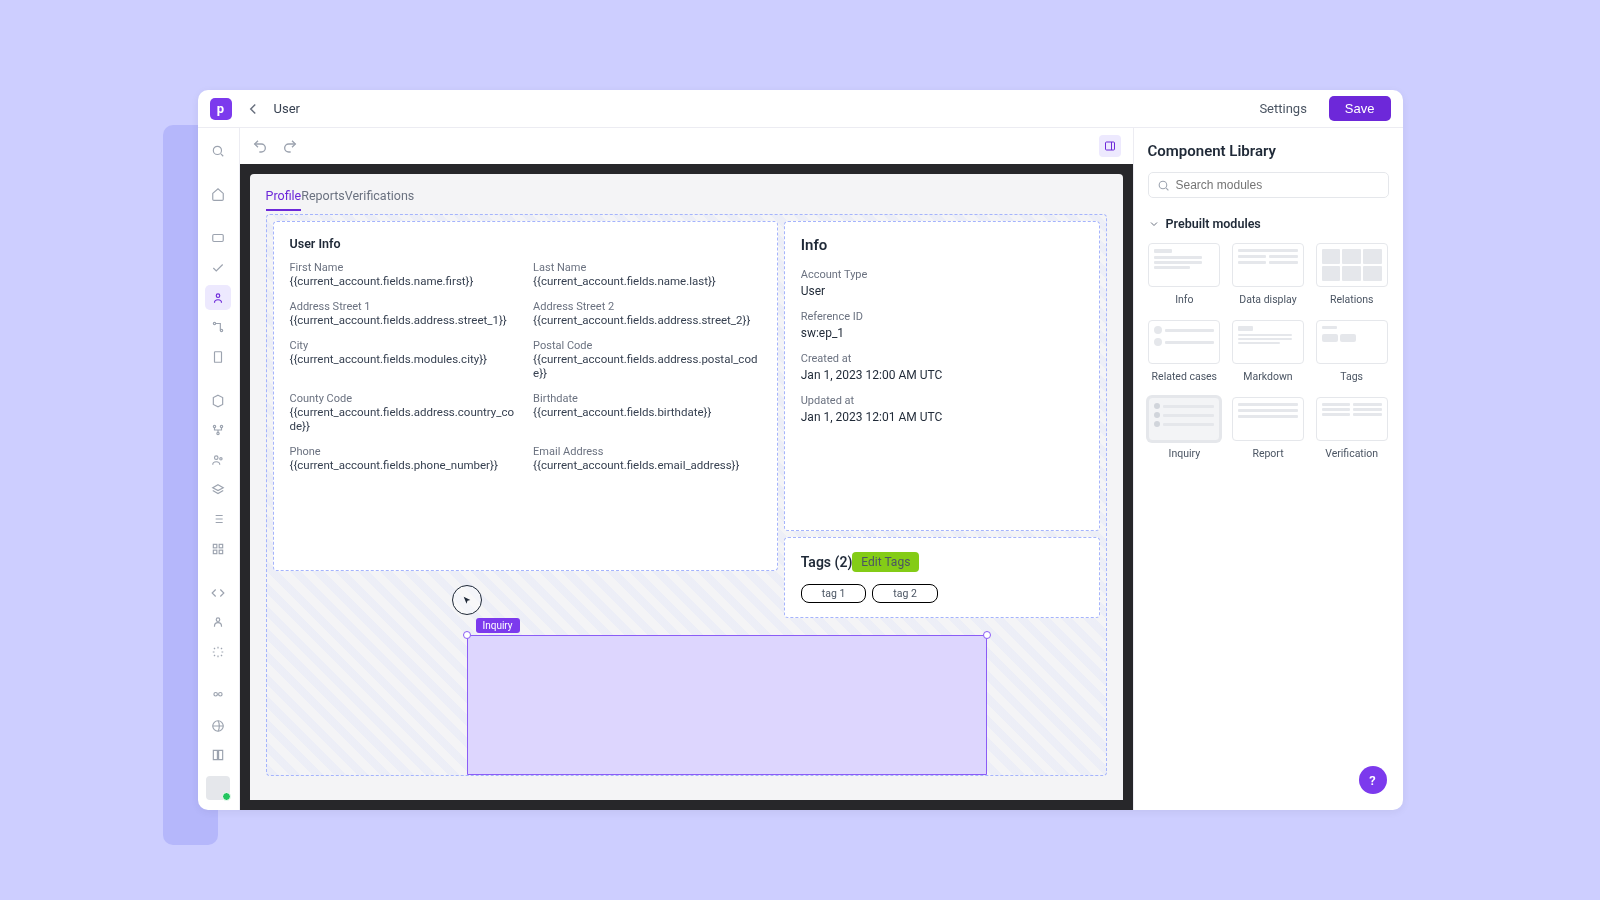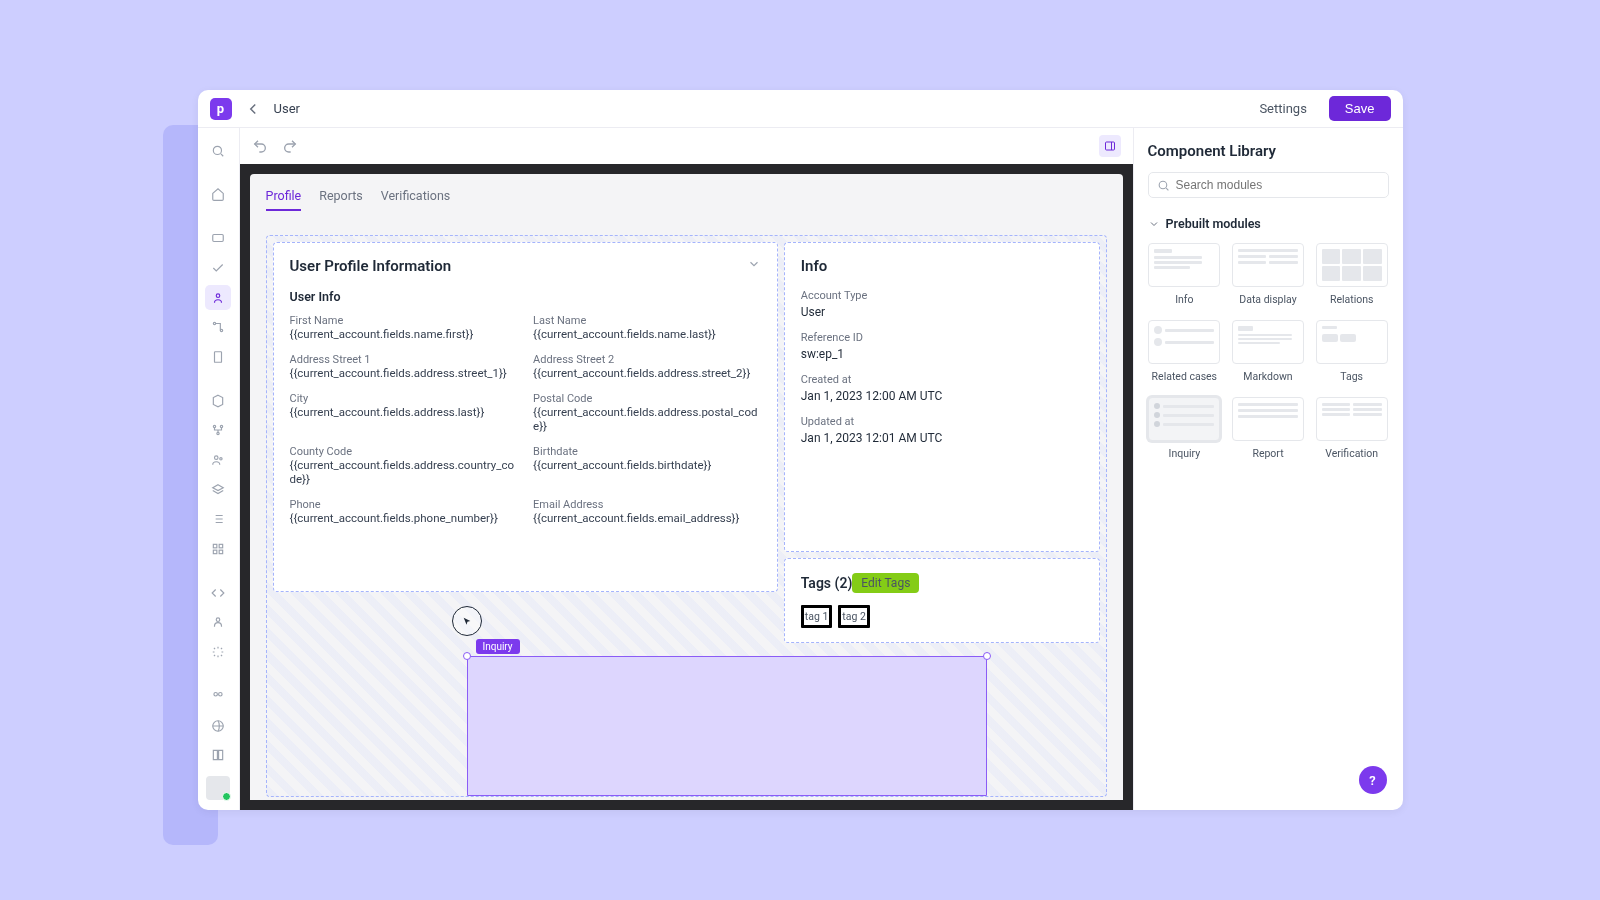--- a/index.html
+++ b/index.html
@@ -104,21 +104,21 @@
   position:relative;
   overflow:hidden;
 }
 .page {
   background:#f4f4f6;
   border-radius:4px 4px 0 0;
   height:100%;
   padding:14px 16px;
   position:relative;
 }
-.tabs { display:flex; gap:18px; font-size:12.5px; margin-bottom:24px; }
+.tabs { display:flex; font-size:12.5px; margin-bottom:3px; }
 .tab { color:#6b7280; cursor:pointer; padding-bottom:6px; }
 .tab.active { color:#6d28d9; border-bottom:2px solid #6d28d9; }
 .dashed-area {
   border:1.5px dashed #a5b4fc;
   border-radius:4px;
   padding:6px;
   display:flex;
   gap:6px;
   height:calc(100% - 36px);
   position:relative;
@@ -136,21 +136,21 @@
 .field-grid { display:grid; grid-template-columns:1fr 1fr; gap:12px 16px; }
 .field-label { font-size:11px; color:#6b7280; }
 .field-value { font-size:11.5px; color:#374151; word-break:break-all; }
 .info-item { margin-bottom:12px; }
 .info-label { font-size:11px; color:#6b7280; margin-bottom:3px; }
 .info-value { font-size:12px; color:#1f2937; }
 .tags-header { display:flex; align-items:center; }
 .tags-title { font-size:14px; font-weight:600; color:#1f2937; }
 .edit-tags { background:#84cc16; border-radius:4px; padding:3px 9px; font-size:12px; color:#4b5563; cursor:pointer;text-align:right; }
 .tag-list { display:flex; gap:6px; margin-top:12px; }
-.tag-pill { border:3px solid #000000; border-radius:1px; padding:2px 1px; font-size:10.5px; color:#4b5563; }
+.tag-pill { border:1px solid #000000; border-radius:8px; padding:2px 20px; font-size:10.5px; color:#4b5563; }
 .profile-card { min-height:350px; }
 .info-card { min-height:310px; }
 .drop-zone {
   position:absolute;
   left:200px; bottom:0;
   width:520px; height:140px;
   background:#ddd6fe;
   border:1.5px solid #8b5cf6;
   border-radius:4px 4px 0 0;
 }
@@ -380,49 +380,41 @@
           <div class="page">
             <div class="tabs">
               <div class="tab active">Profile</div>
               <div class="tab">Reports</div>
               <div class="tab">Verifications</div>
             </div>
 
             <div class="dashed-area">
               <div class="left-col">
                 <div class="card profile-card">
-                  <div class="card-title">
-                    <span>User Profile Information</span>
-                    <span class="chev">
-                      <svg viewBox="0 0 24 24" width="14" height="14" fill="none" stroke="currentColor" stroke-width="2">
-                          <path d="M6 9l6 6 6-6"></path>
-                        </svg>
-                    </span>
-                  </div>
                   <div class="section-title">User Info</div>
                   <div class="field-grid">
                     <div>
                         <div class="field-label">First Name</div>
                         <div class="field-value">{{current_account.fields.name.first}}</div>
                       </div>
                     <div>
                         <div class="field-label">Last Name</div>
                         <div class="field-value">{{current_account.fields.name.last}}</div>
                       </div>
                     <div>
                         <div class="field-label">Address Street 1</div>
                         <div class="field-value">{{current_account.fields.address.street_1}}</div>
                       </div>
                     <div>
                         <div class="field-label">Address Street 2</div>
                         <div class="field-value">{{current_account.fields.address.street_2}}</div>
                       </div>
                     <div>
                         <div class="field-label">City</div>
-                        <div class="field-value">{{current_account.fields.address.last}}</div>
+                        <div class="field-value">{{current_account.fields.modules.city}}</div>
                       </div>
                     <div>
                         <div class="field-label">Postal Code</div>
                         <div class="field-value">{{current_account.fields.address.postal_code}}</div>
                       </div>
                     <div>
                         <div class="field-label">County Code</div>
                         <div class="field-value">{{current_account.fields.address.country_code}}</div>
                       </div>
                     <div>

